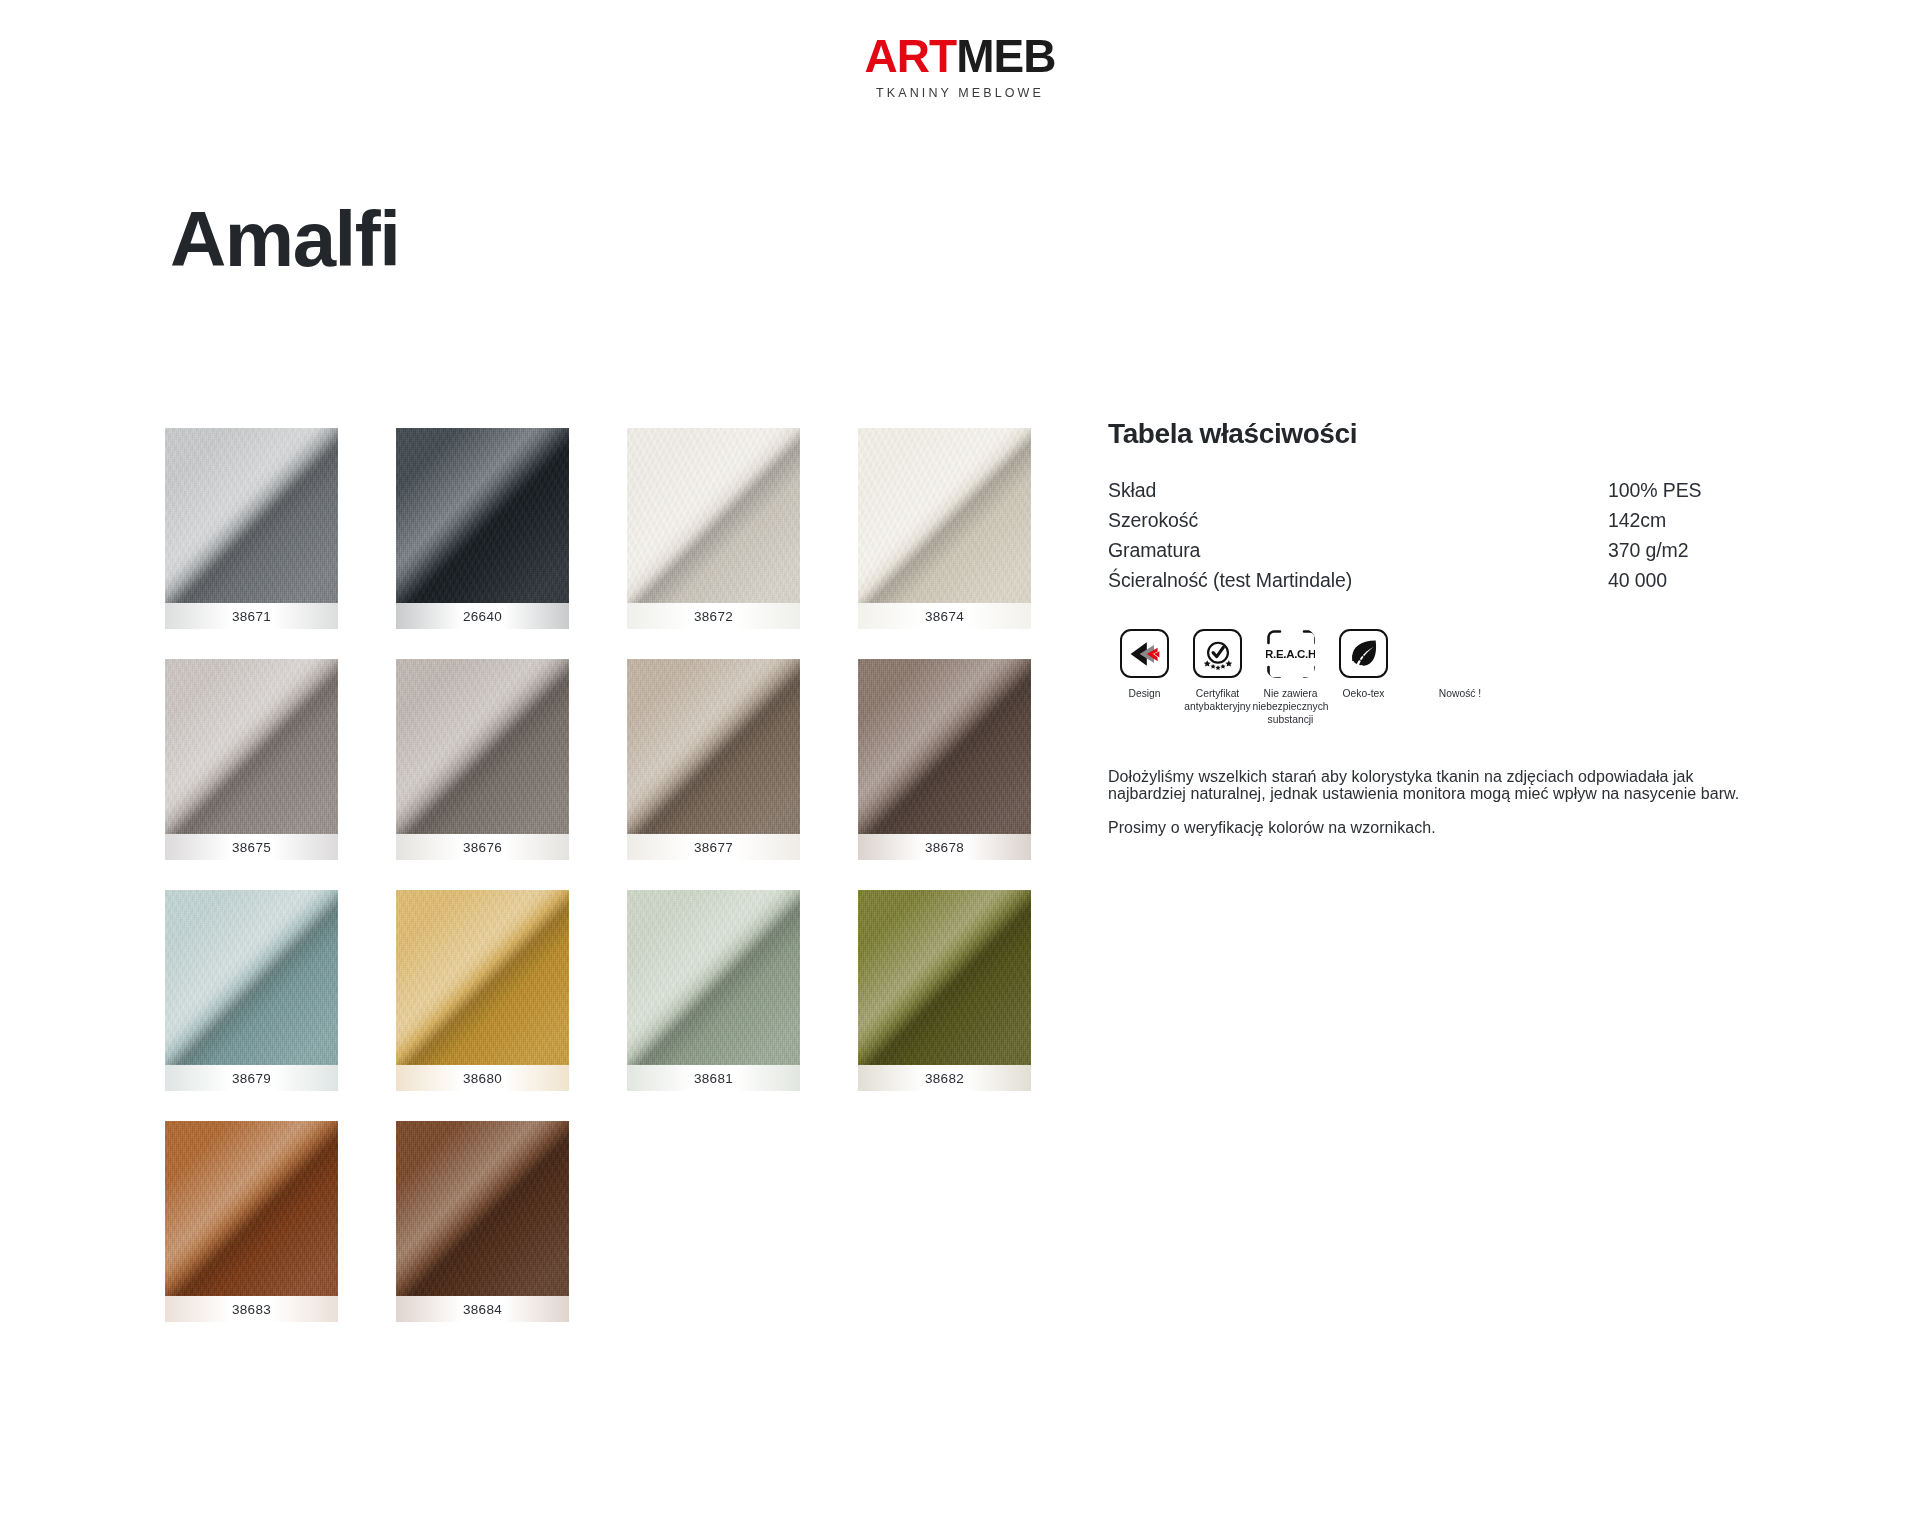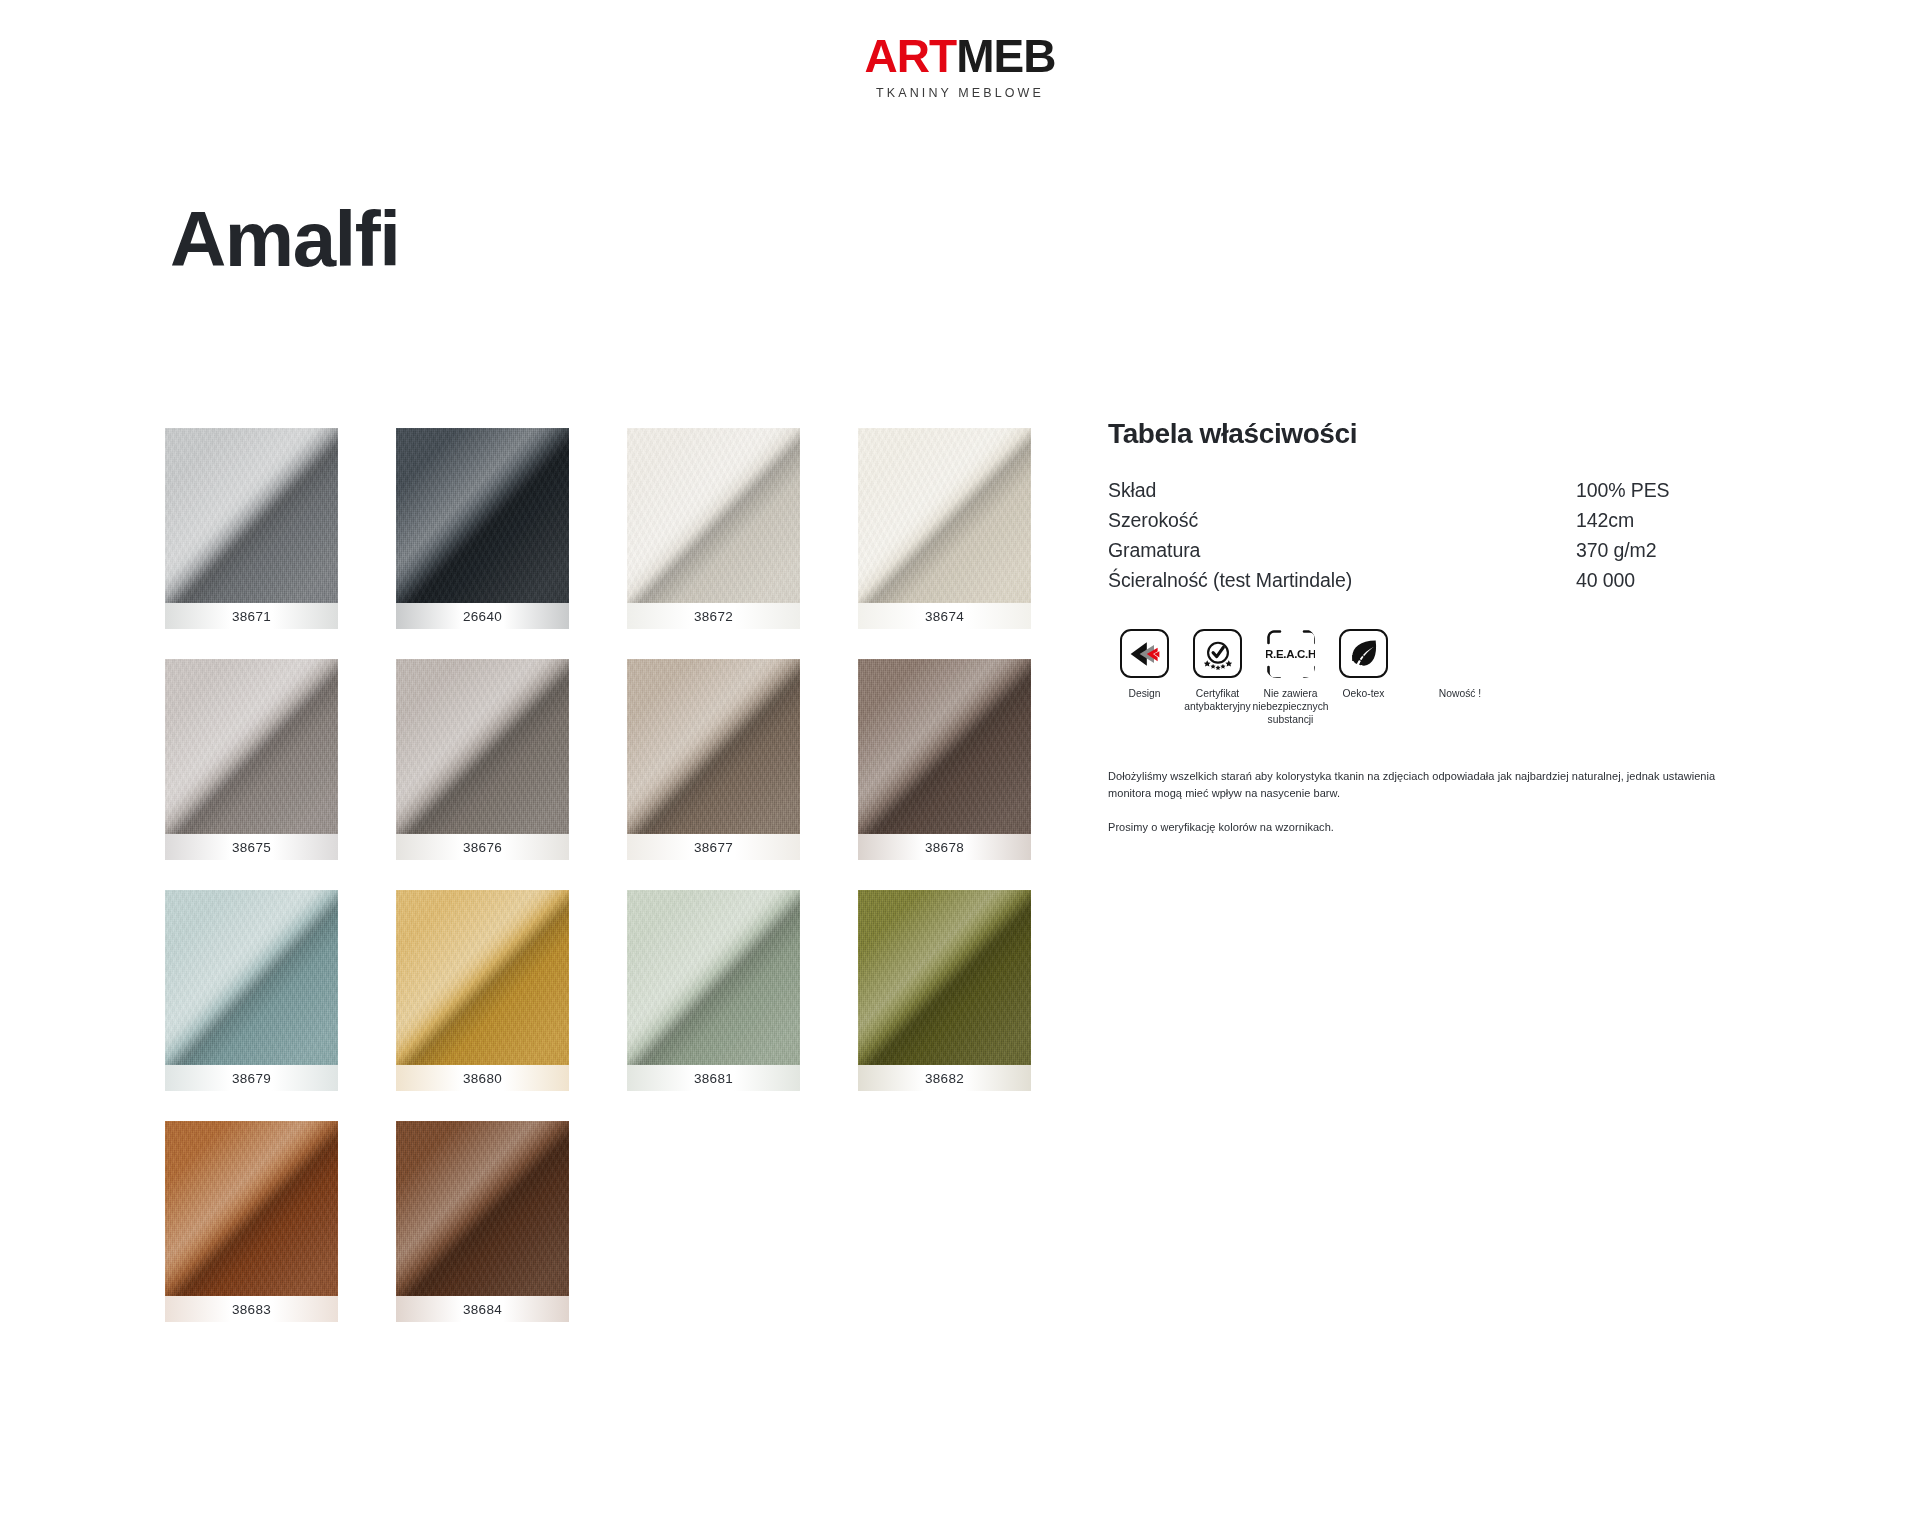--- a/index.html
+++ b/index.html
@@ -79,21 +79,21 @@
   }
 
   
   .panel { position: absolute; left: 1108px; top: 418px; width: 660px; }
   .panel h2 {
     font-size: 28px; font-weight: 700; letter-spacing: -0.4px;
     color: #23262b; margin-bottom: 25px;
   }
   .prop-row {
     display: flex; font-size: 19.5px; color: #2b2f35;
-    line-height: 30px; letter-spacing: -0.1px;
+    line-height: 30px; letter-spacing: -0.1px; gap: 32px;
   }
   .prop-name { width: 468px; }
   .prop-val { flex: 1; }
 
   
   .badges {
     margin-top: 34px; display: flex; align-items: flex-start; gap: 0;
   }
   .badge { width: 73px; display: flex; flex-direction: column; align-items: center; }
   .badge-box {
@@ -108,21 +108,21 @@
   .badge.nowosc { width: 120px; justify-content: flex-end; }
   .badge.nowosc .badge-cap { margin-top: 58px; width: 120px; }
 
   
   .reach-text {
     font-size: 11.5px; font-weight: 700; letter-spacing: -0.3px; color: #111;
     position: relative; z-index: 2;
   }
 
   .disclaimer {
-    margin-top: 42px; font-size: 11px; line-height: 17px;
+    margin-top: 42px; font-size: 16px; line-height: 17px;
     color: #2b2f35; width: 640px; letter-spacing: 0.05px;
   }
   .disclaimer p + p { margin-top: 17px; }
 </style>
 </head>
 <body>
 
 <div class="page">
 
   <div class="logo-wrap">

